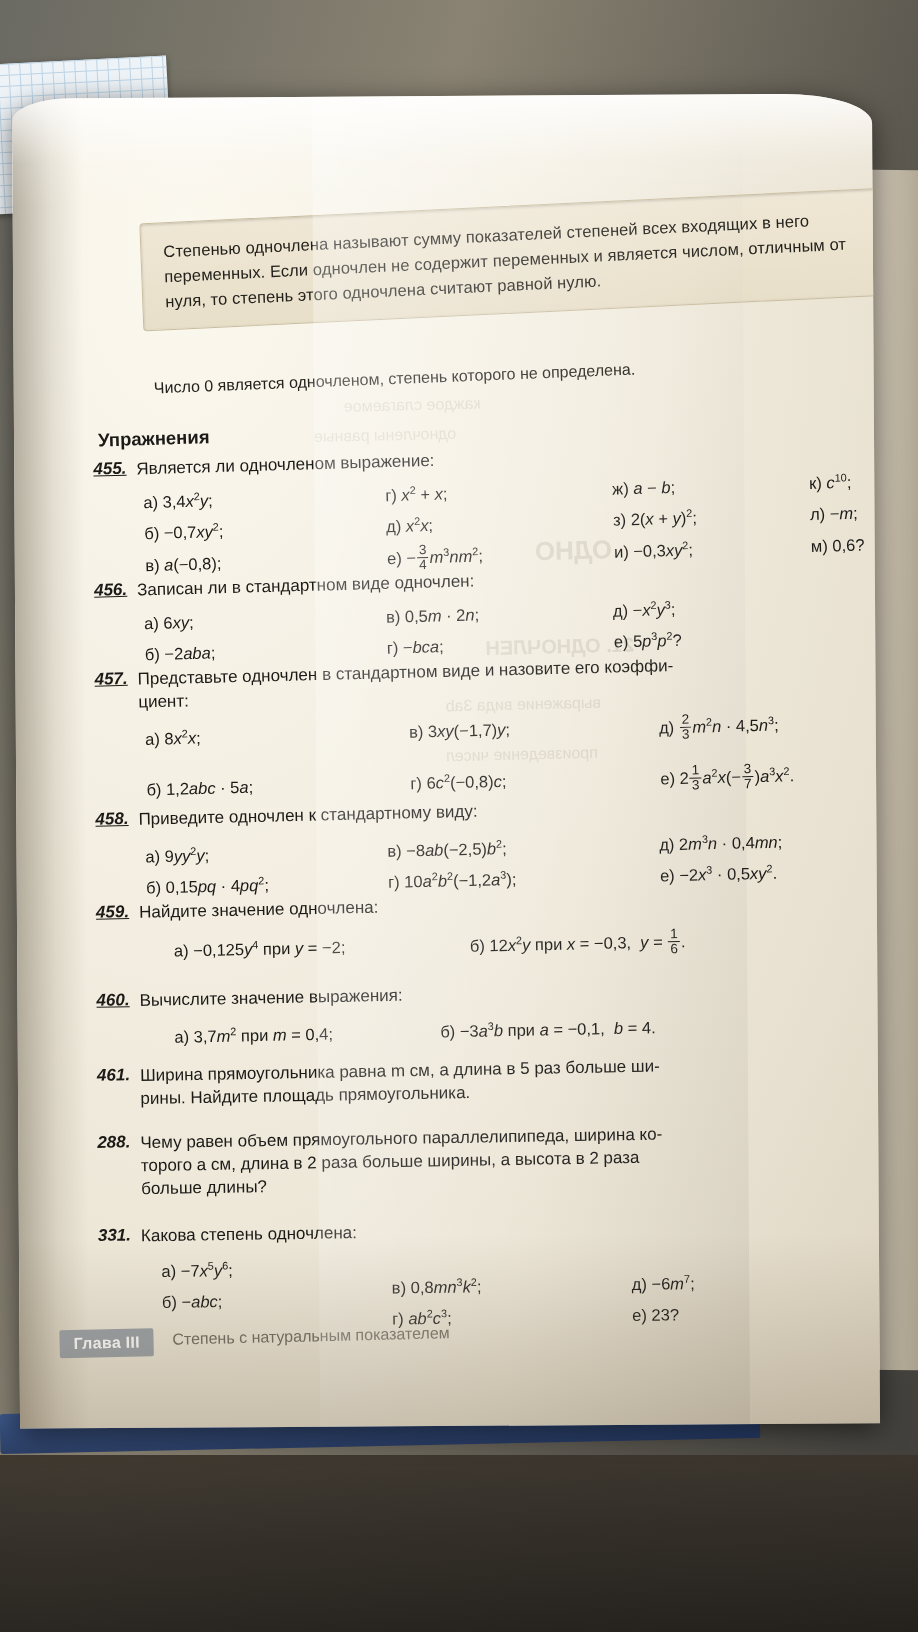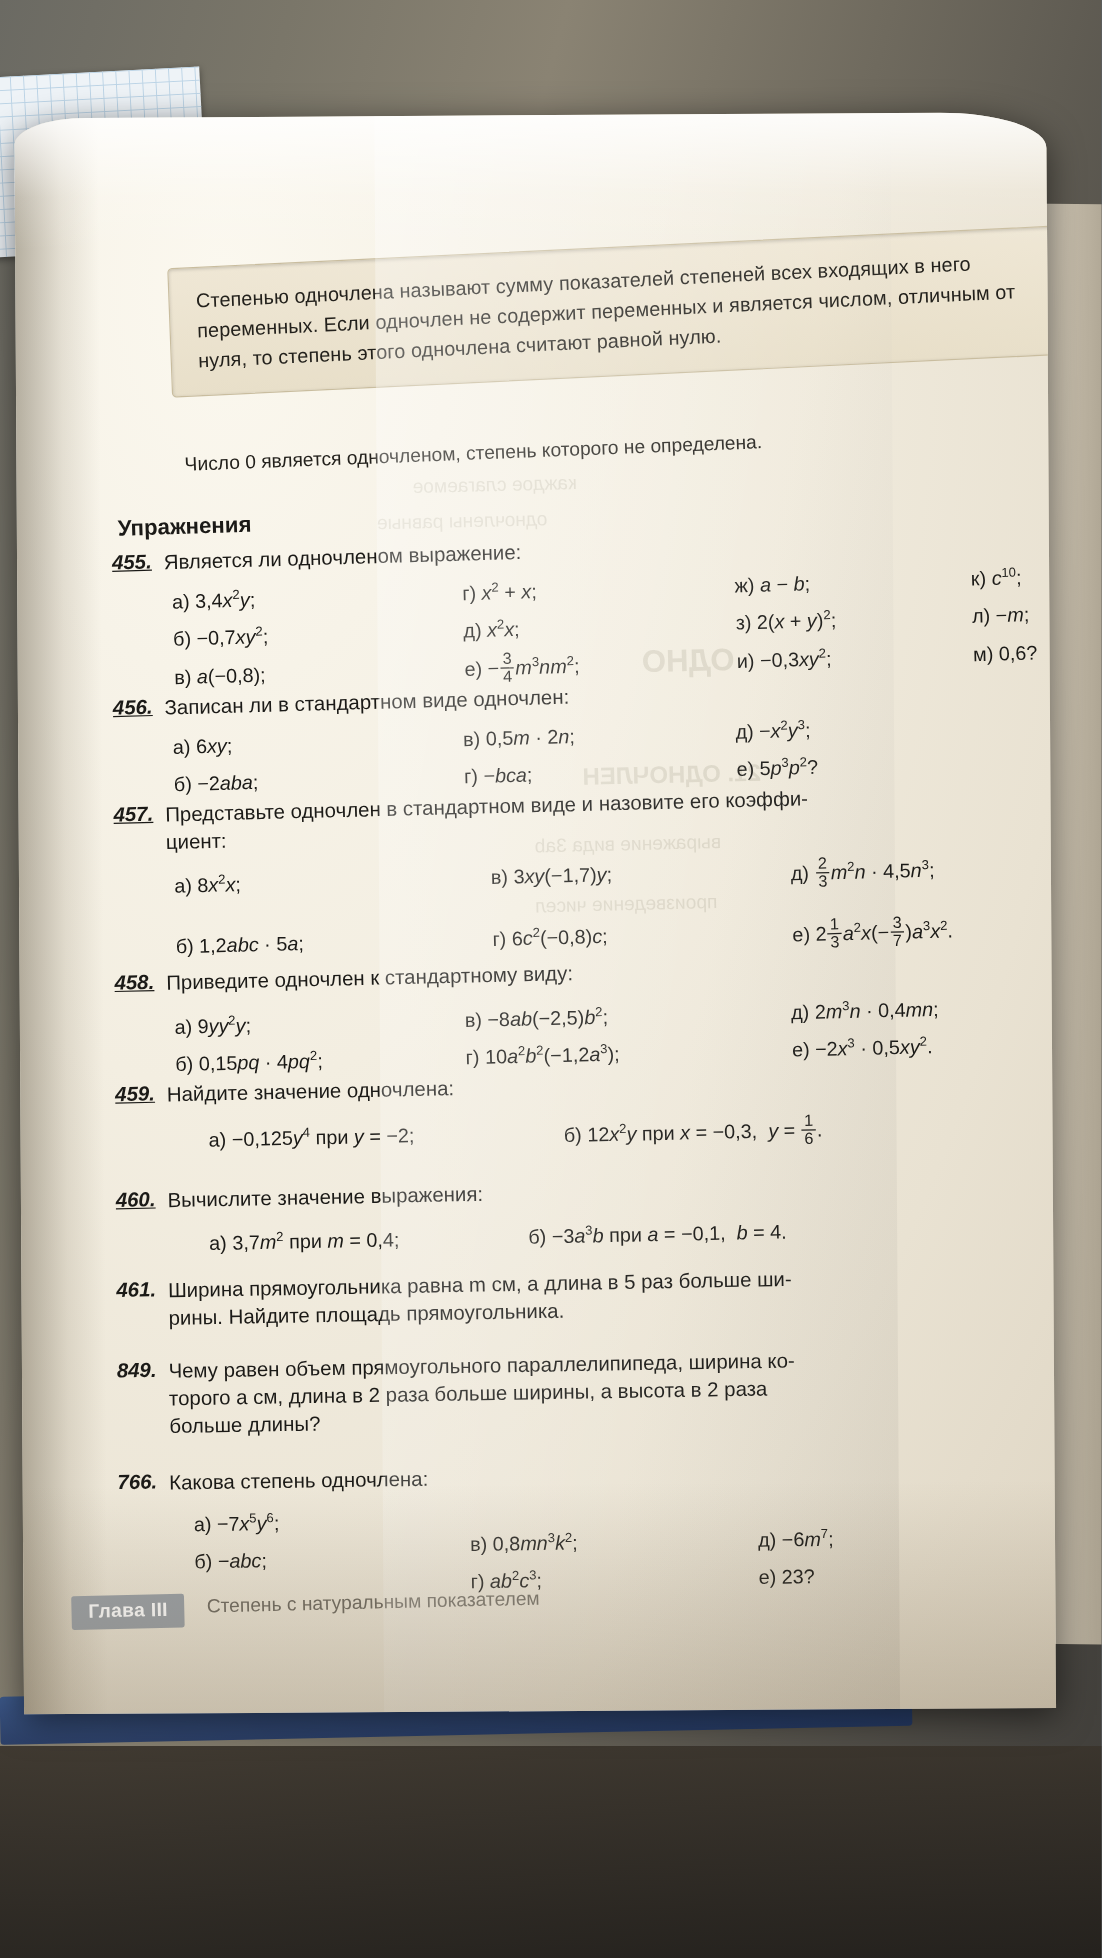--- a/index.html
+++ b/index.html
@@ -248,28 +248,28 @@
         </div>
       </div>
 
       <div class="ex" style="top:968px;transform:rotate(-0.7deg);">
         <div class="num">461.</div>
         <div class="stem">Ширина прямоугольника равна m см, а длина в 5 раз больше ши-</div>
         <div class="stem">рины. Найдите площадь прямоугольника.</div>
       </div>
 
       <div class="ex" style="top:1035px;transform:rotate(-0.6deg);">
-        <div class="num">849.</div>
+        <div class="num">288.</div>
         <div class="stem">Чему равен объем прямоугольного параллелипипеда, ширина ко-</div>
         <div class="stem">торого a см, длина в 2 раза больше ширины, а высота в 2 раза</div>
         <div class="stem">больше длины?</div>
       </div>
 
       <div class="ex" style="top:1128px;transform:rotate(-0.5deg);">
-        <div class="num">766.</div>
+        <div class="num">331.</div>
         <div class="stem">Какова степень одночлена:</div>
         <div class="items" style="height:64px;margin-top:8px;">
           <div class="col" style="left:20px;">
             <div class="it">а) −7<i>x</i><sup>5</sup><i>y</i><sup>6</sup>;</div>
             <div class="it">б) −<i>abc</i>;</div>
           </div>
           <div class="col" style="left:250px;top:20px;">
             <div class="it">в) 0,8<i>mn</i><sup>3</sup><i>k</i><sup>2</sup>;</div>
             <div class="it">г) <i>ab</i><sup>2</sup><i>c</i><sup>3</sup>;</div>
           </div>

